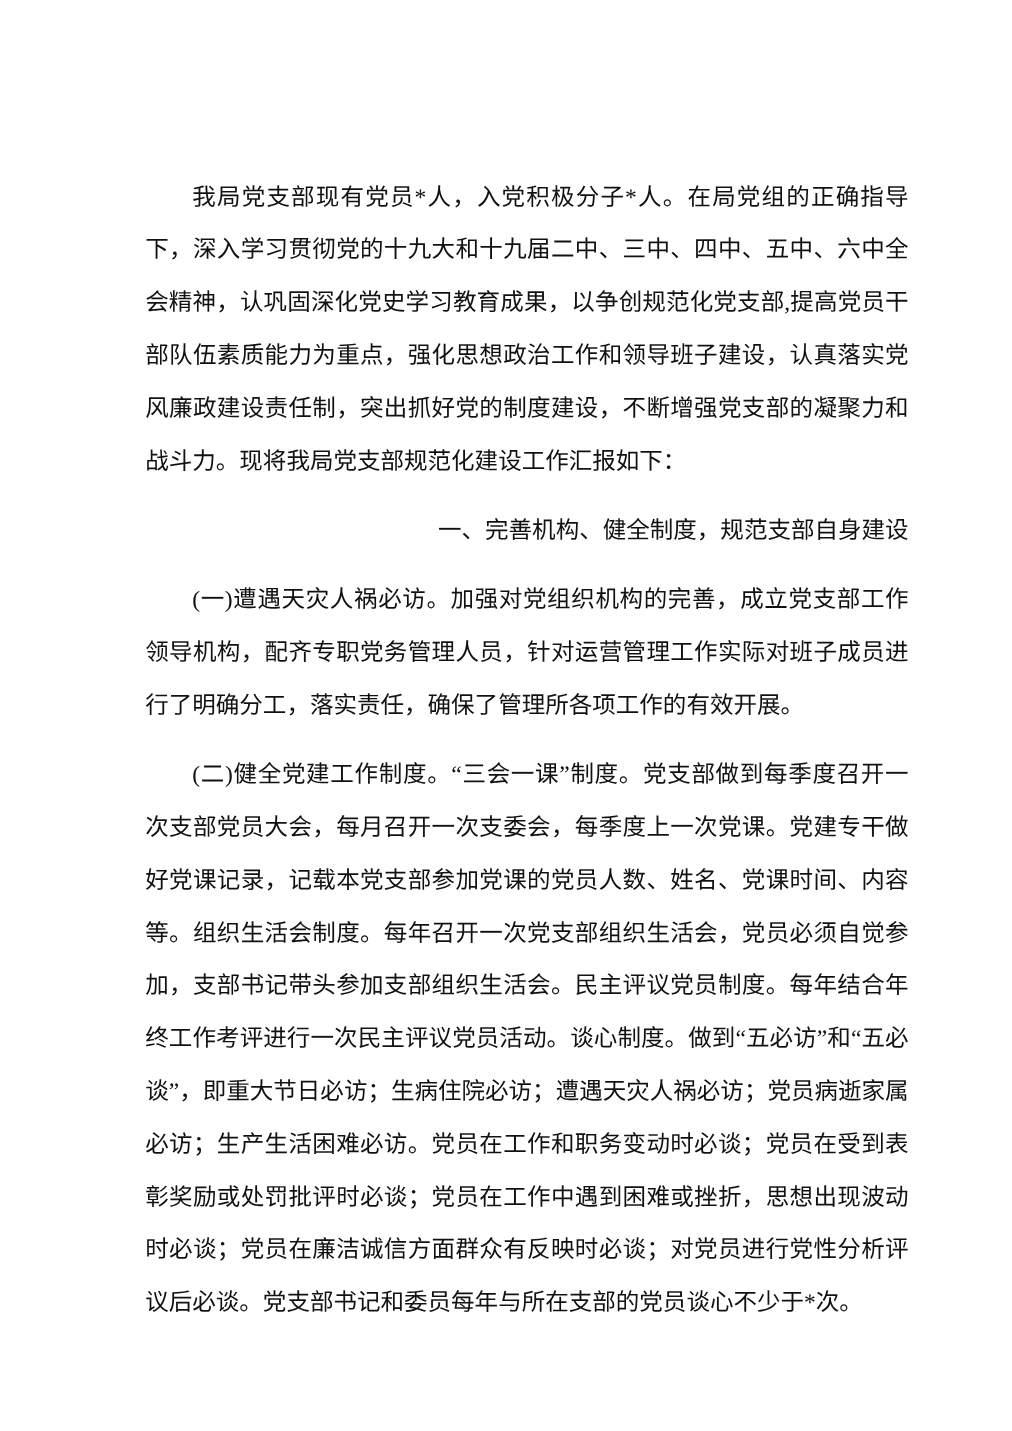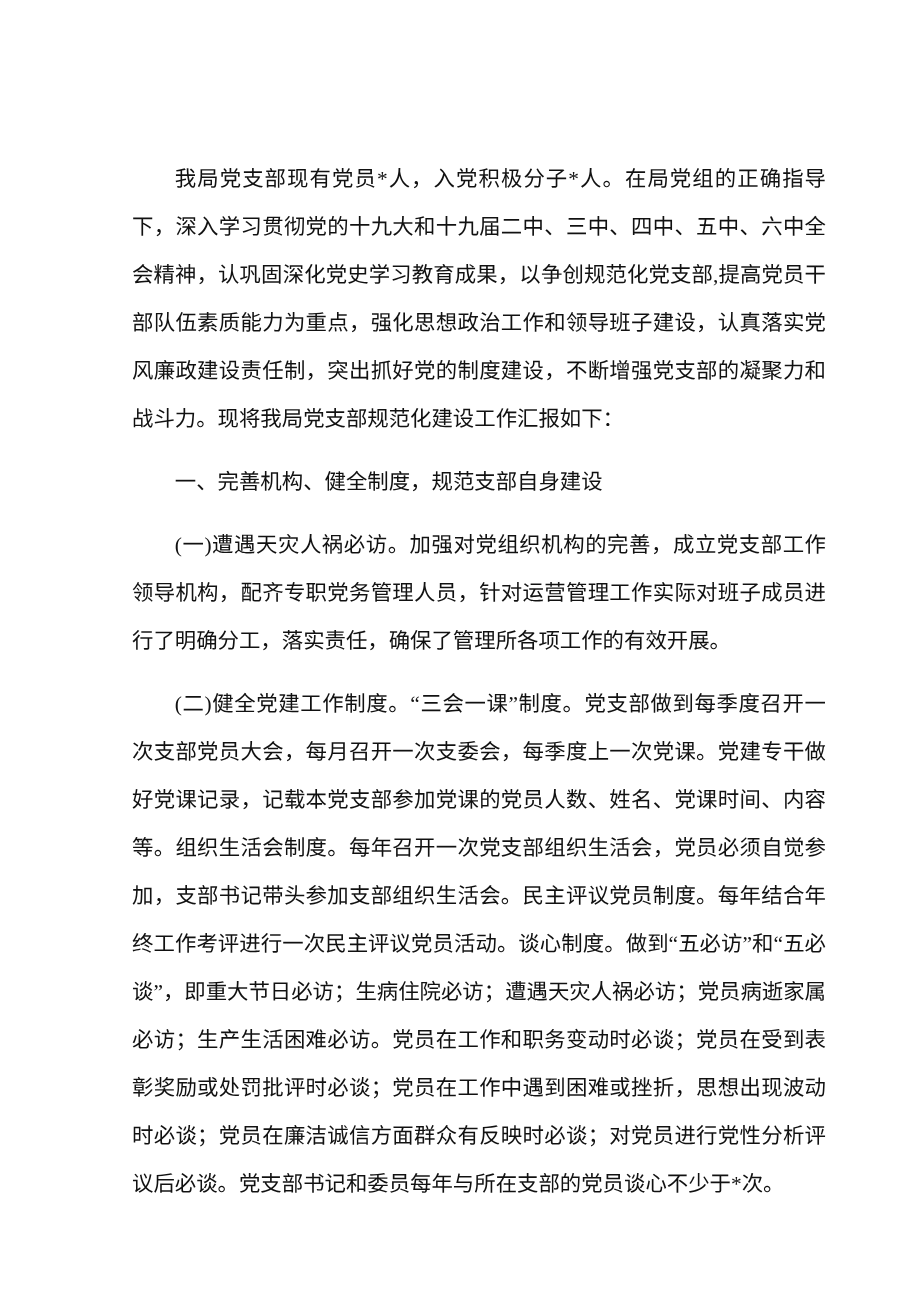--- a/index.html
+++ b/index.html
@@ -31,21 +31,21 @@
     letter-spacing: 0;
     word-break: normal;
   }
   .heading {
     
     margin: 0 0 15px 0;
     font-size: 21.4px;
     line-height: 48px;
     color: #111111;
     text-indent: 2em;
-    text-align: left;
+    text-align: right;
     white-space: nowrap;
   }
 </style>
 </head>
 <body>
 
 <main class="page">
   <p class="para">我局党支部现有党员*人，入党积极分子*人。在局党组的正确指导下，深入学习贯彻党的十九大和十九届二中、三中、四中、五中、六中全会精神，认巩固深化党史学习教育成果，以争创规范化党支部,提高党员干部队伍素质能力为重点，强化思想政治工作和领导班子建设，认真落实党风廉政建设责任制，突出抓好党的制度建设，不断增强党支部的凝聚力和战斗力。现将我局党支部规范化建设工作汇报如下：</p>
 
   <p class="heading">一、完善机构、健全制度，规范支部自身建设</p>

